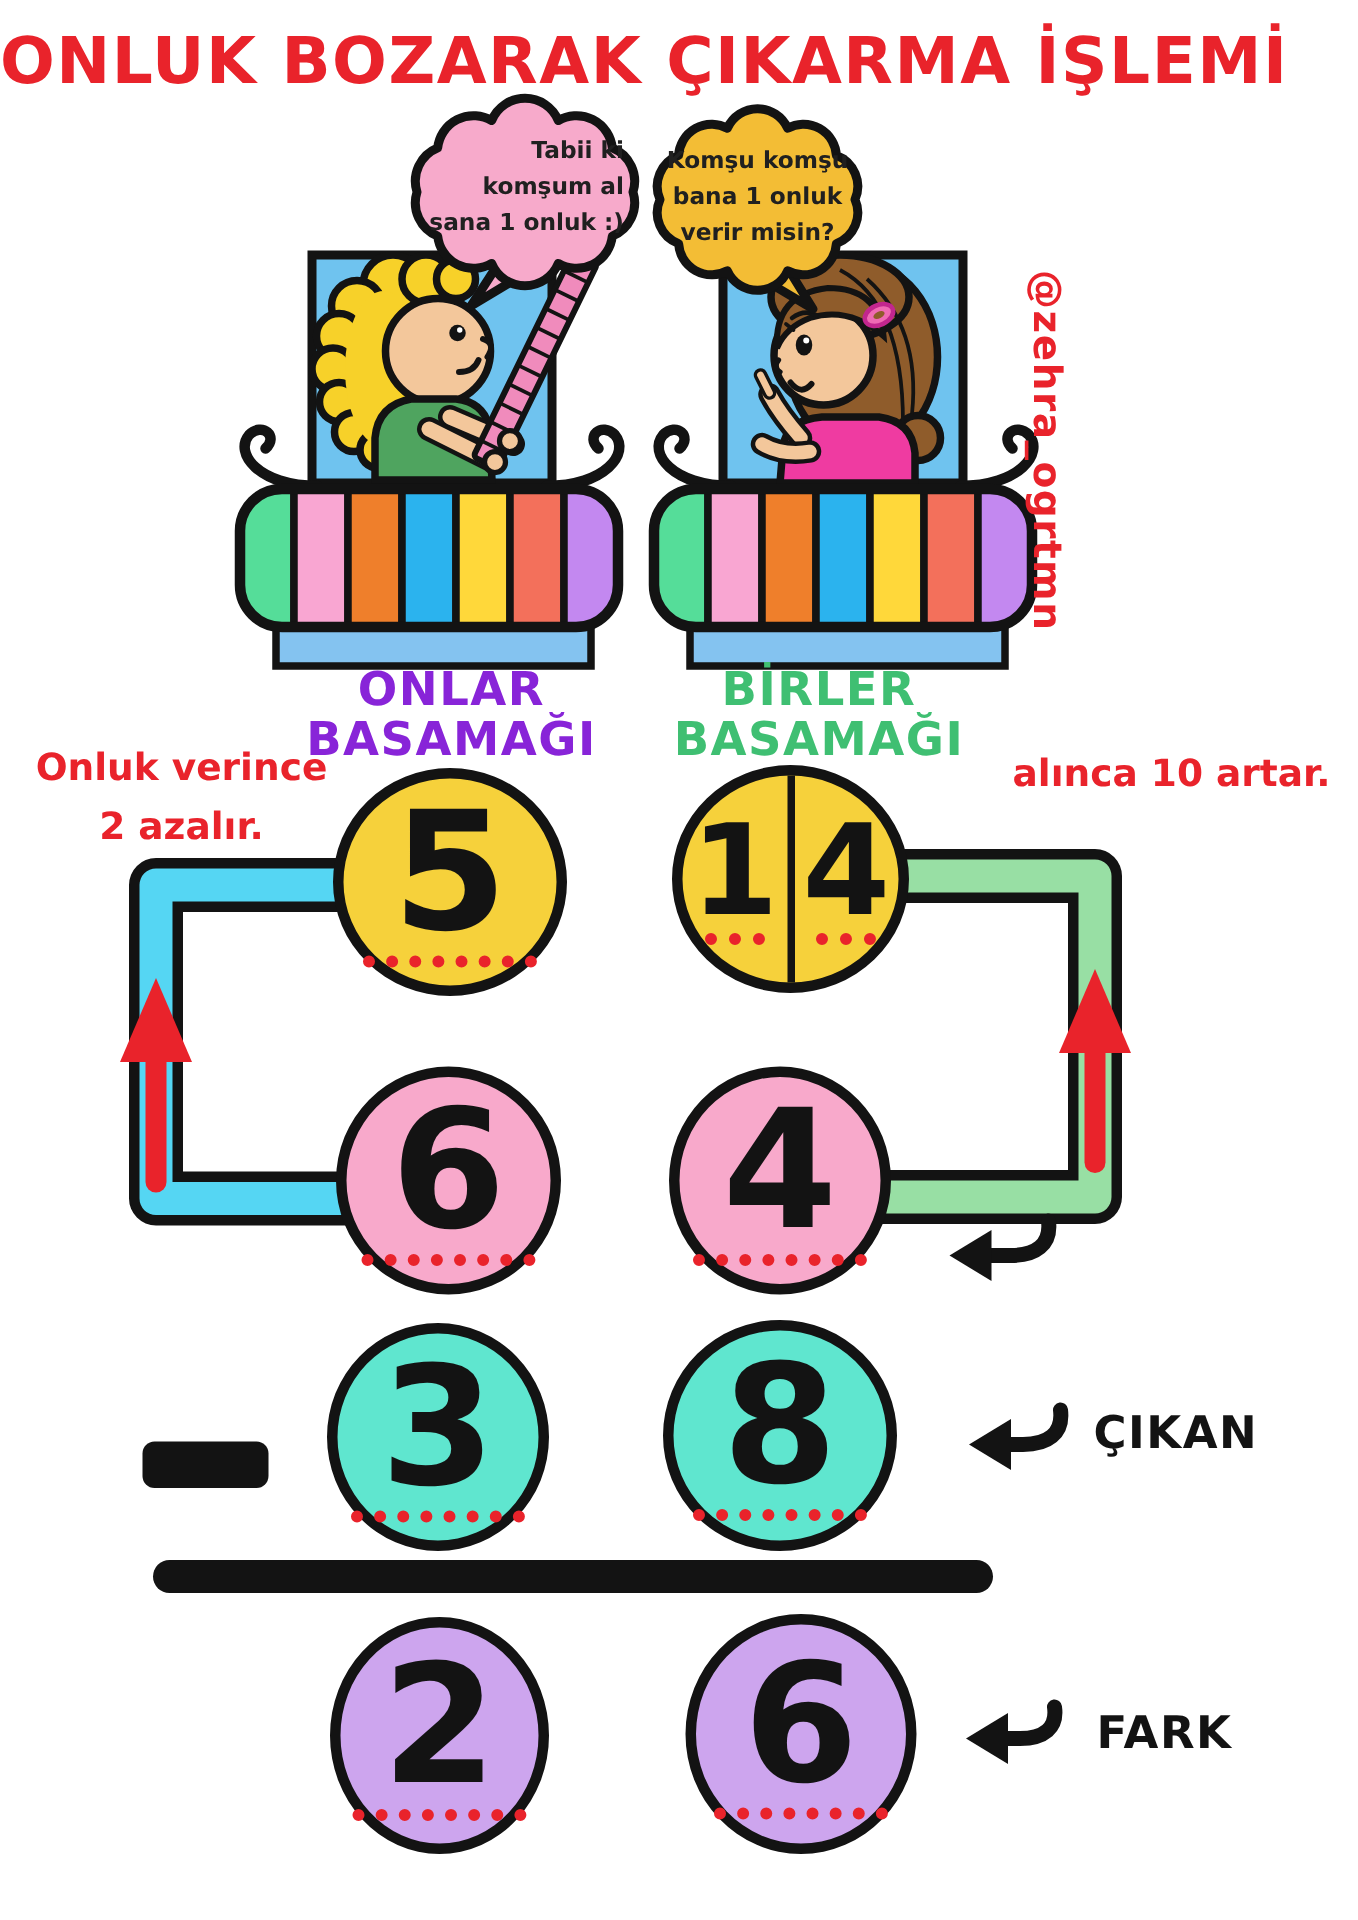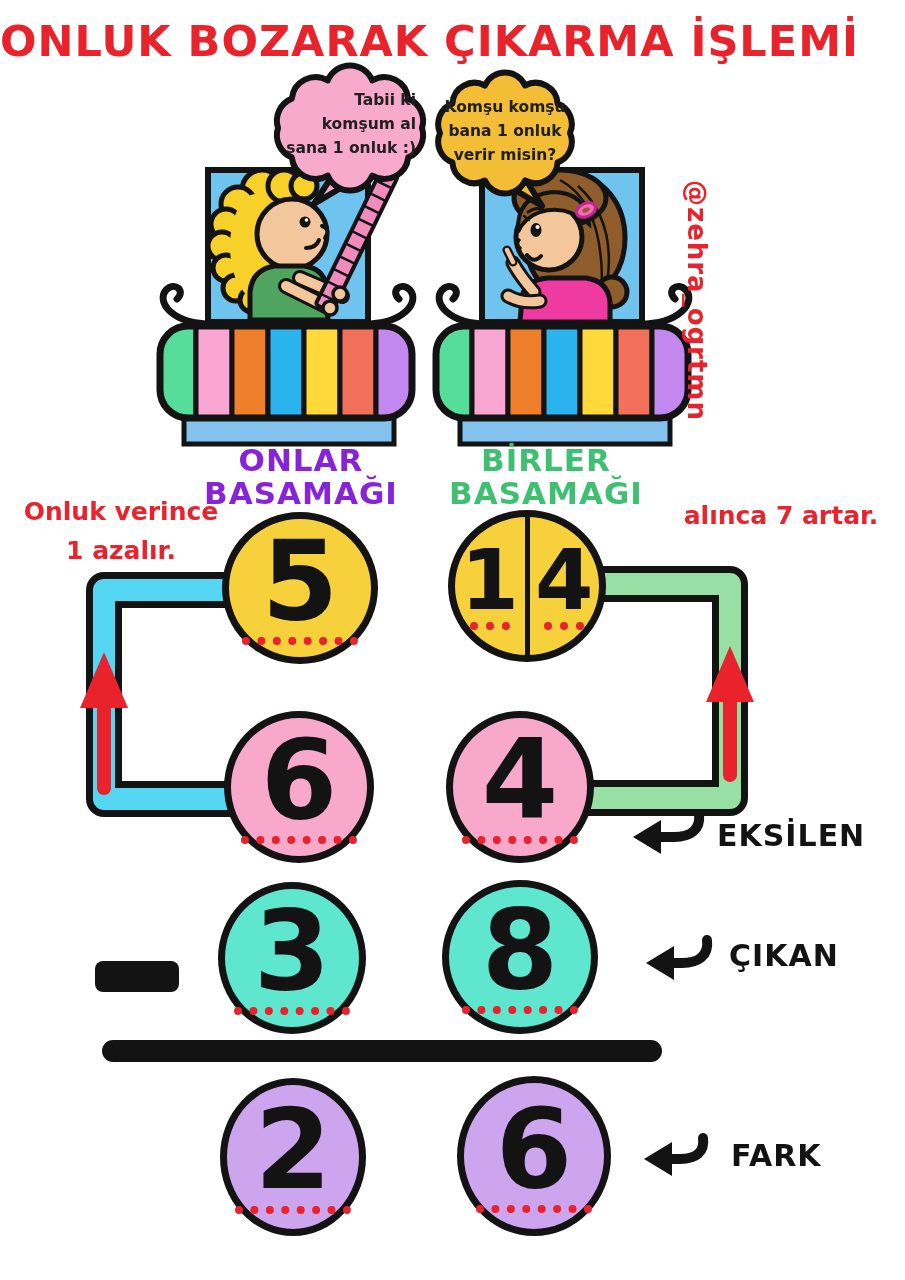--- a/index.html
+++ b/index.html
@@ -246,24 +246,24 @@
     <div>ONLAR</div>
     <div>BASAMAĞI</div>
   </div>
   <div class="txt col-header ones">
     <div>BİRLER</div>
     <div>BASAMAĞI</div>
   </div>
 
   <div class="txt note left">
     <div>Onluk verince</div>
-    <div>1 azalır.</div>
+    <div>2 azalır.</div>
   </div>
   <div class="txt note right">
-    <div>alınca 7 artar.</div>
+    <div>alınca 10 artar.</div>
   </div>
 
   <div class="num-circle c-yellow pos-b-tens">
     <div class="num">5</div>
     <div class="dots"></div>
   </div>
 
   <div class="num-circle c-yellow pos-b-ones">
     <div class="half">
       <div class="num">1</div>
@@ -296,17 +296,16 @@
 
   <div class="num-circle c-purple pos-d-tens">
     <div class="num">2</div>
     <div class="dots"></div>
   </div>
   <div class="num-circle c-purple pos-d-ones">
     <div class="num">6</div>
     <div class="dots"></div>
   </div>
 
-  <div class="txt row-label eksilen">EKSİLEN</div>
   <div class="txt row-label cikan">ÇIKAN</div>
   <div class="txt row-label fark">FARK</div>
 
 </div>
 
 </body></html>

